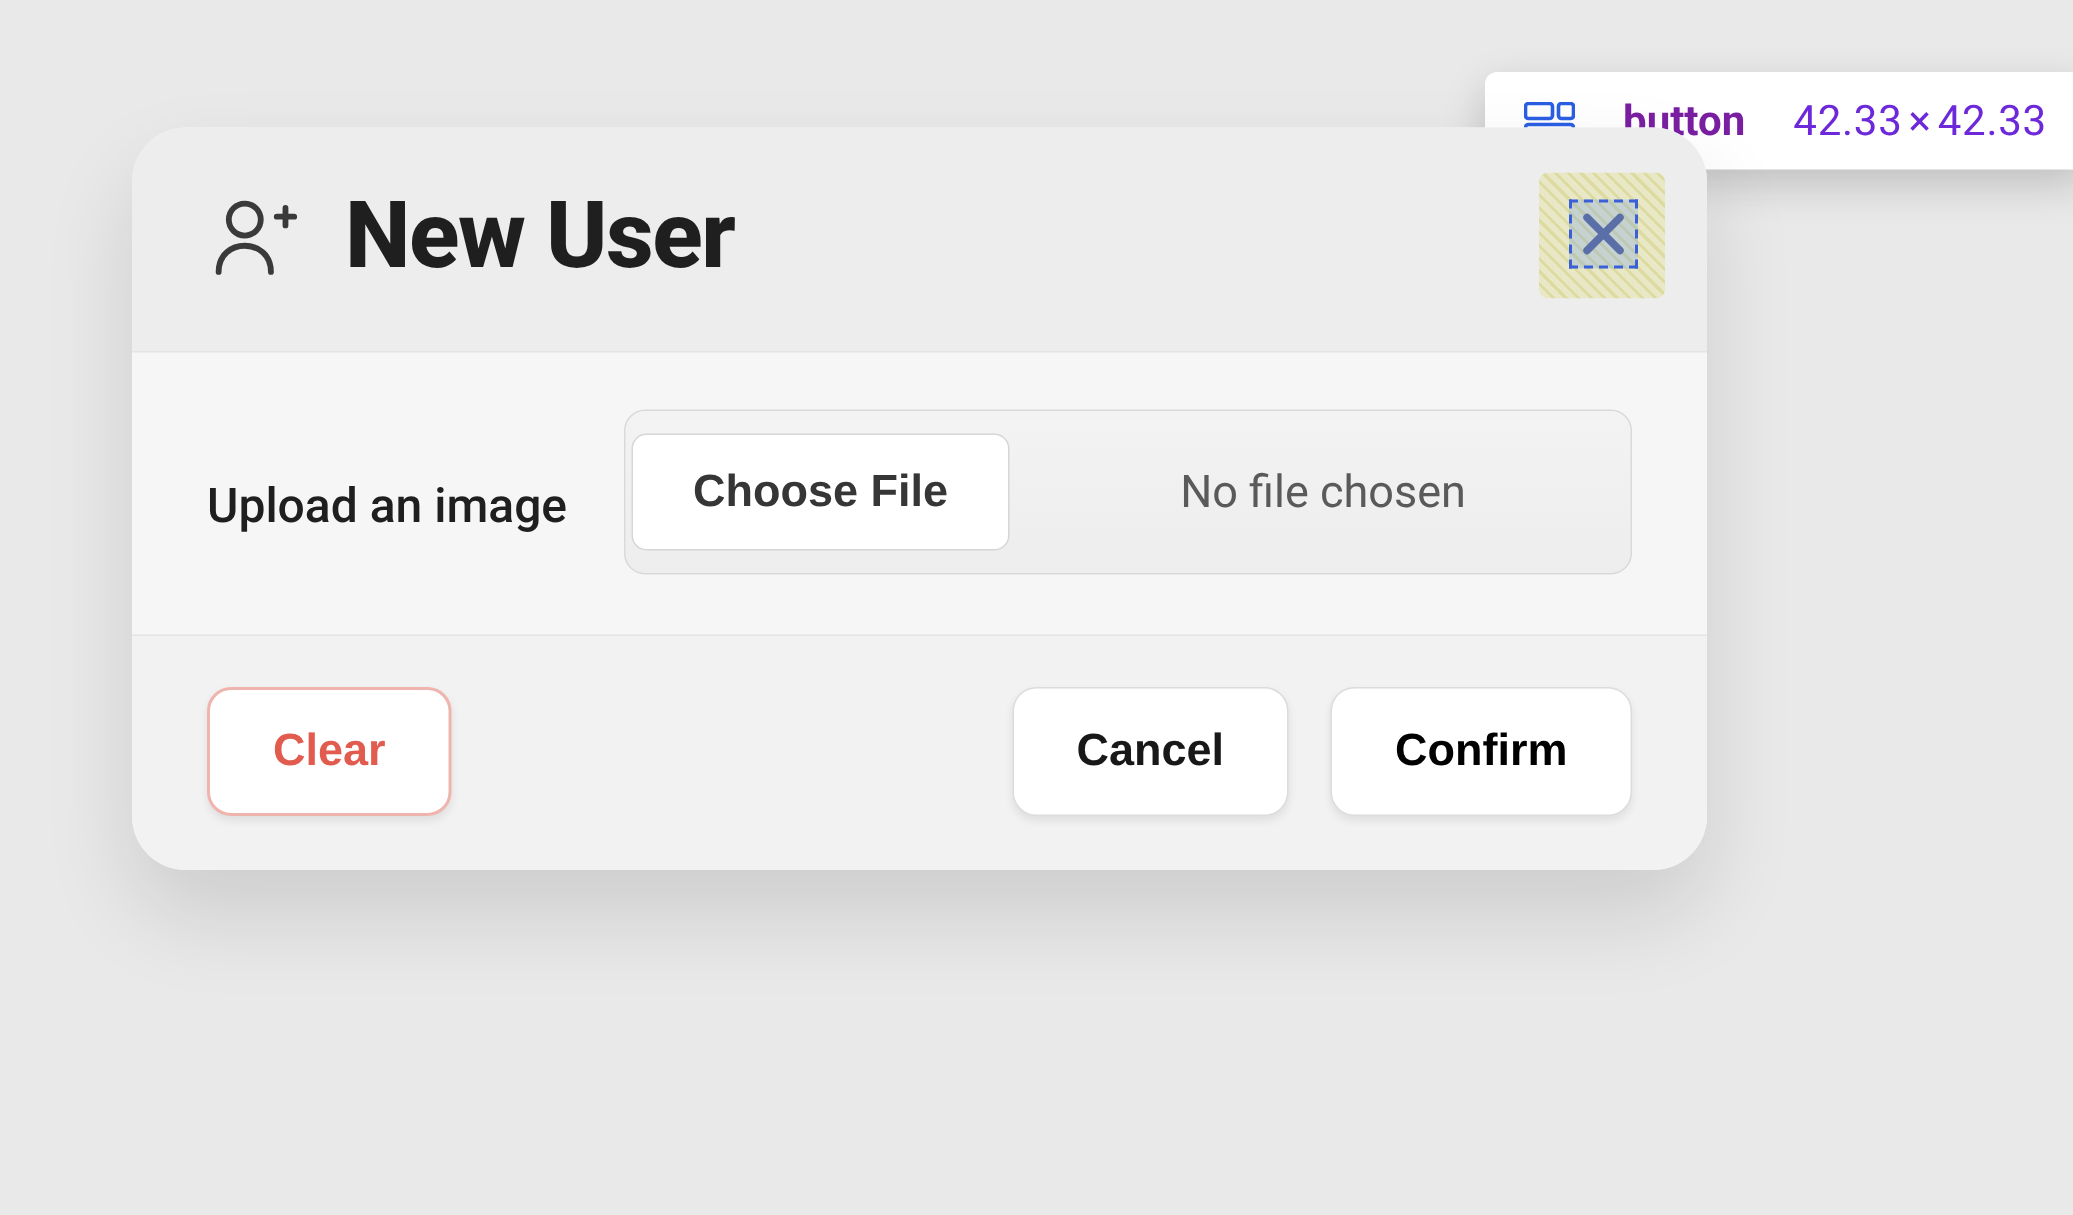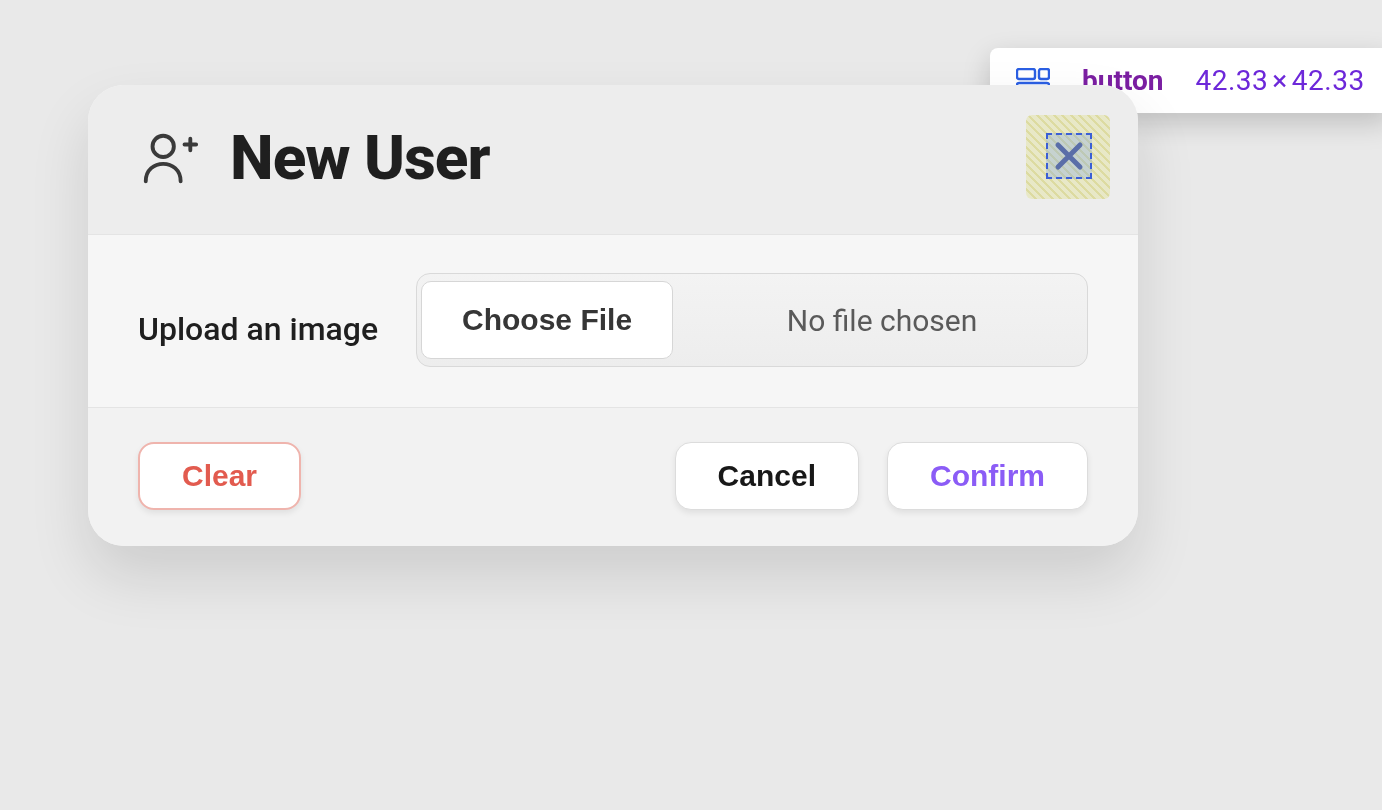--- a/index.html
+++ b/index.html
@@ -102,21 +102,21 @@
     gap: 38px;
   }
   .upload-label {
     font-size: 32px;
     font-weight: 500;
     color: #1f1f1f;
     margin-top: 18px;
   }
   .file-pill {
     flex: 1;
-    height: 94px;
+    height: 110px;
     border: 1px solid #d9d9d9;
     border-radius: 14px;
     background: linear-gradient(#f3f3f3,#ededed);
     display: flex;
     align-items: center;
     overflow: hidden;
   }
   .choose-btn {
     height: 78px;
     margin: 4px;
@@ -145,33 +145,33 @@
 
   
   .dialog-footer {
     display: flex;
     align-items: center;
     padding: 34px 50px 36px 50px;
     background: #f2f2f2;
     border-radius: 0 0 36px 36px;
   }
   .btn {
-    height: 68px;
+    height: 86px;
     padding: 0 42px;
     border-radius: 16px;
     background: #ffffff;
     border: 1px solid #dcdcdc;
     font-size: 30px;
     font-weight: 700;
     cursor: pointer;
     box-shadow: 0 3px 6px rgba(0,0,0,0.08);
   }
   .btn-clear   { color: #e25b4f; border: 2px solid #efb4ad; }
   .btn-cancel  { color: #181818; margin-left: auto; }
-  .btn-confirm { color: #8b5cf6; margin-left: 28px; }
+  .btn-confirm { color: #000000; margin-left: 28px; }
 
   
   .inspect-tip {
     position: absolute;
     top: 48px;
     left: 990px;
     background: #ffffff;
     border-radius: 8px;
     box-shadow: 0 10px 28px rgba(0,0,0,0.18);
     padding: 16px 26px;

